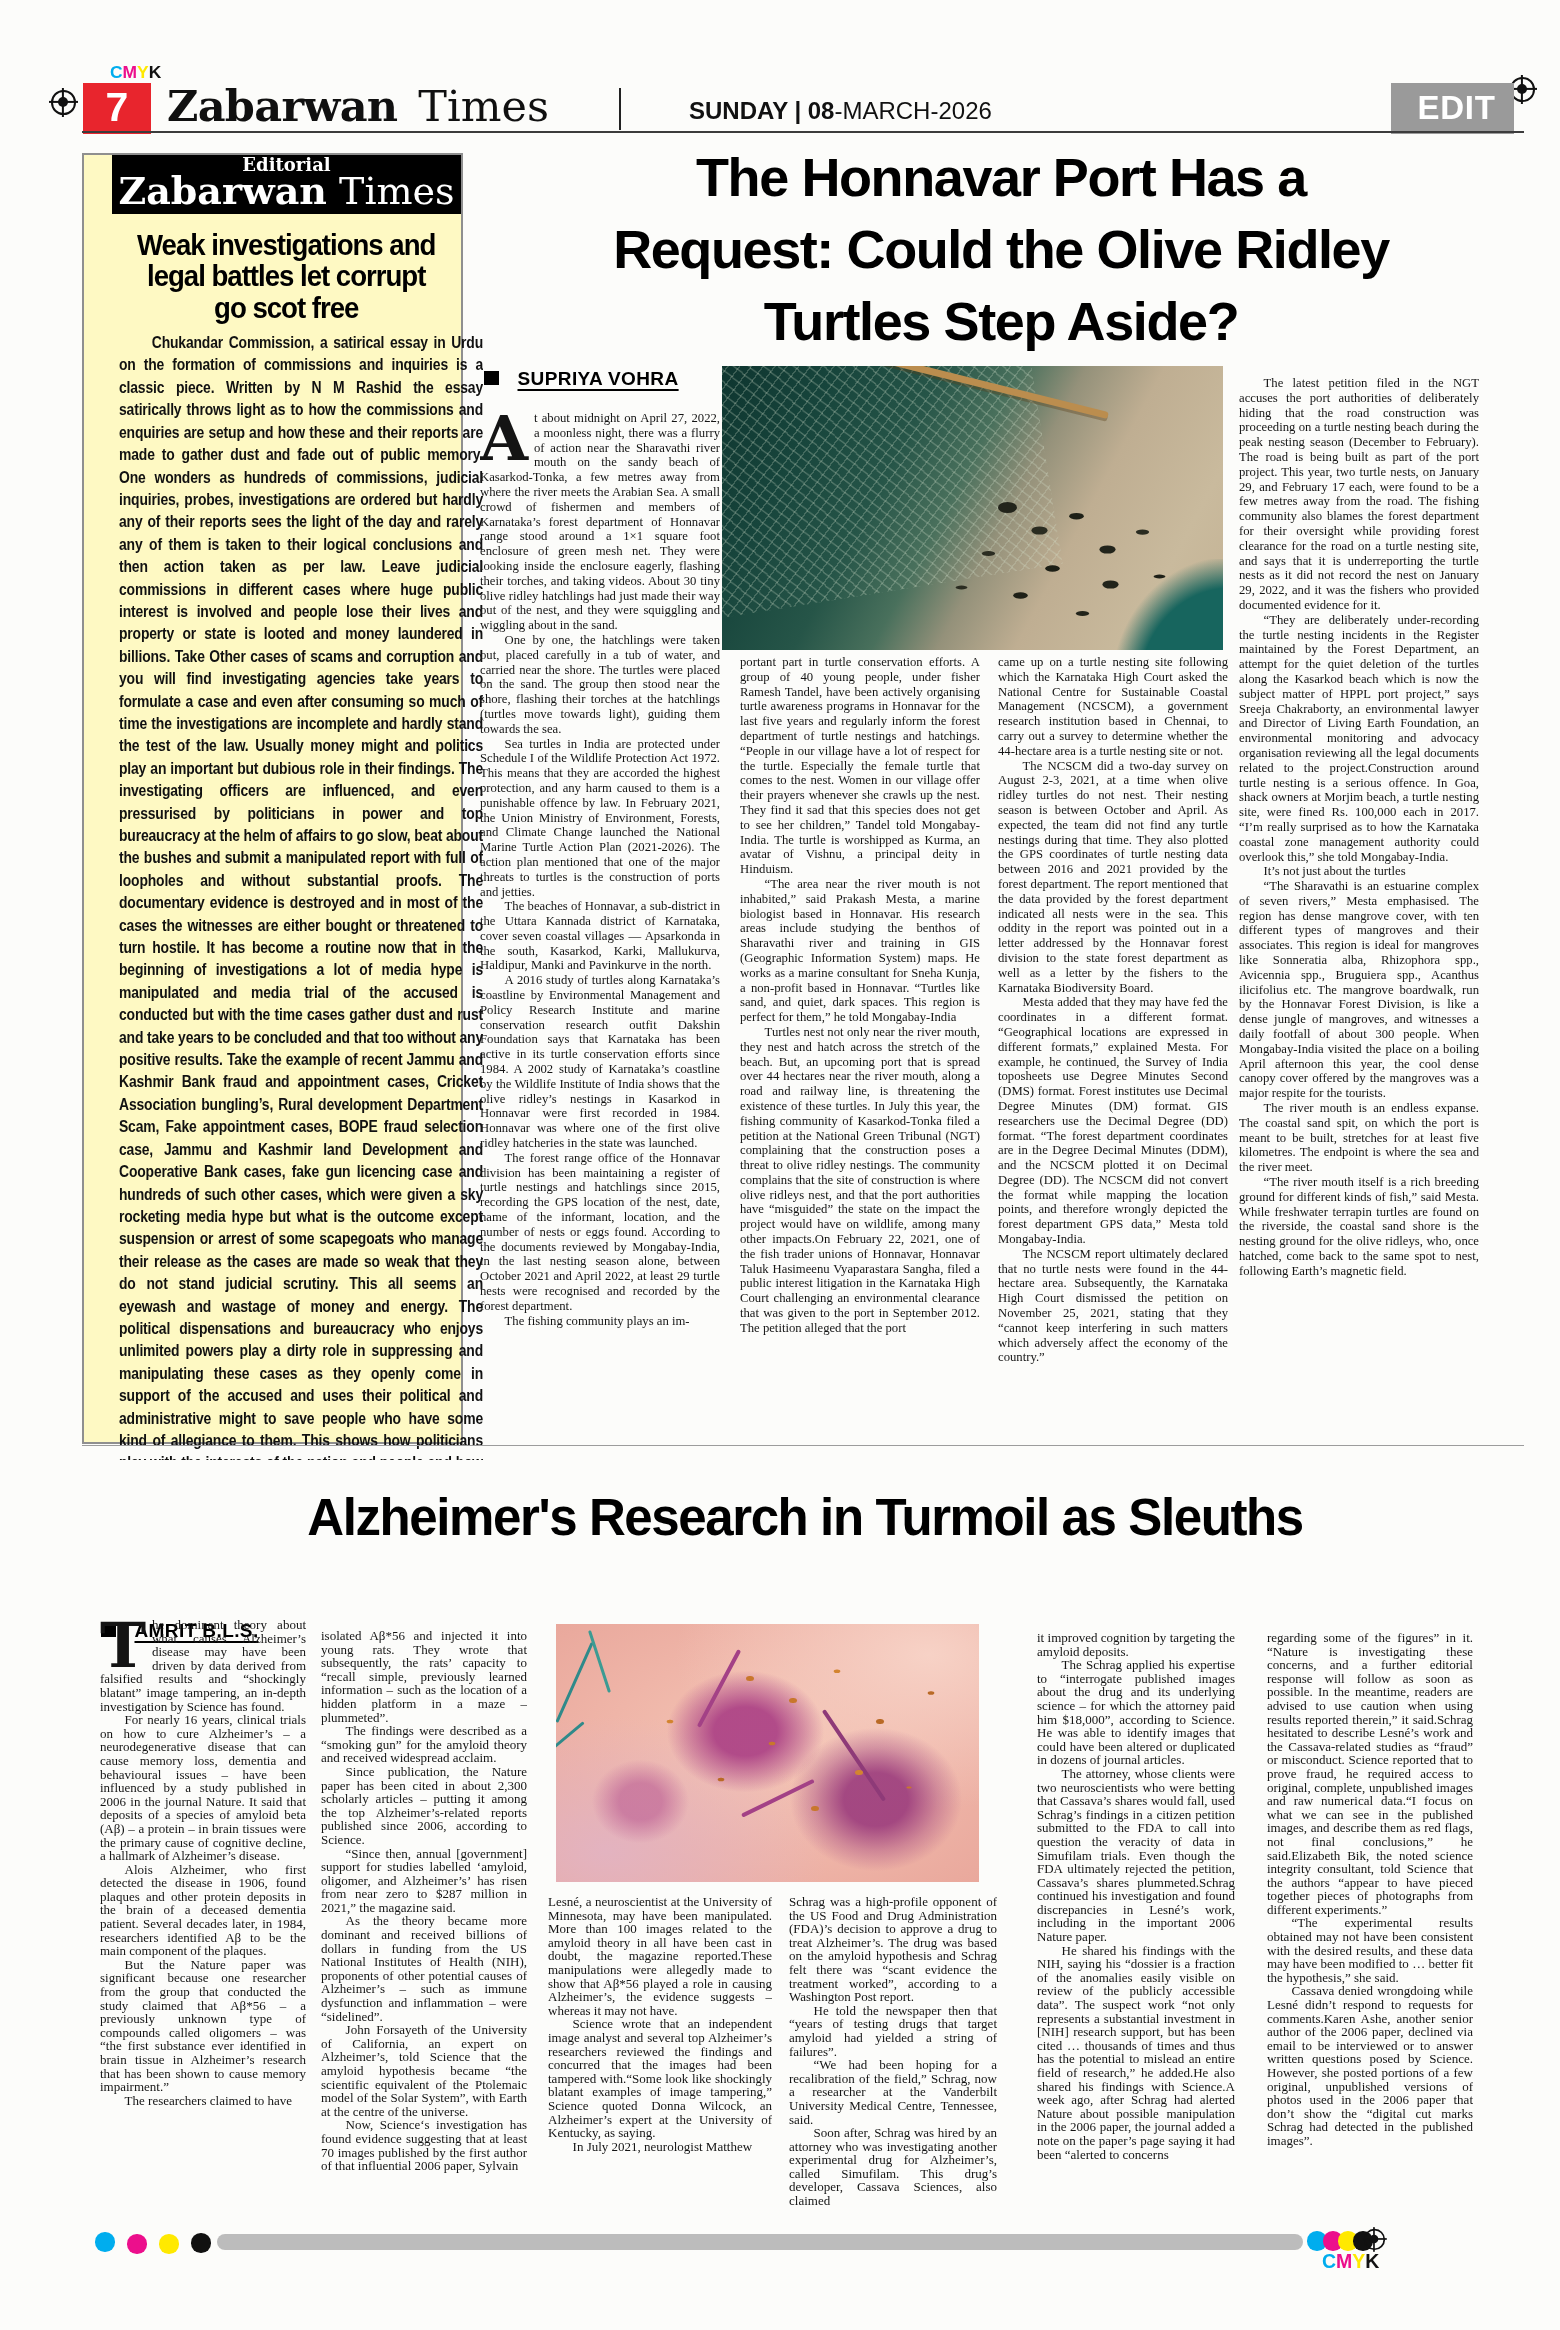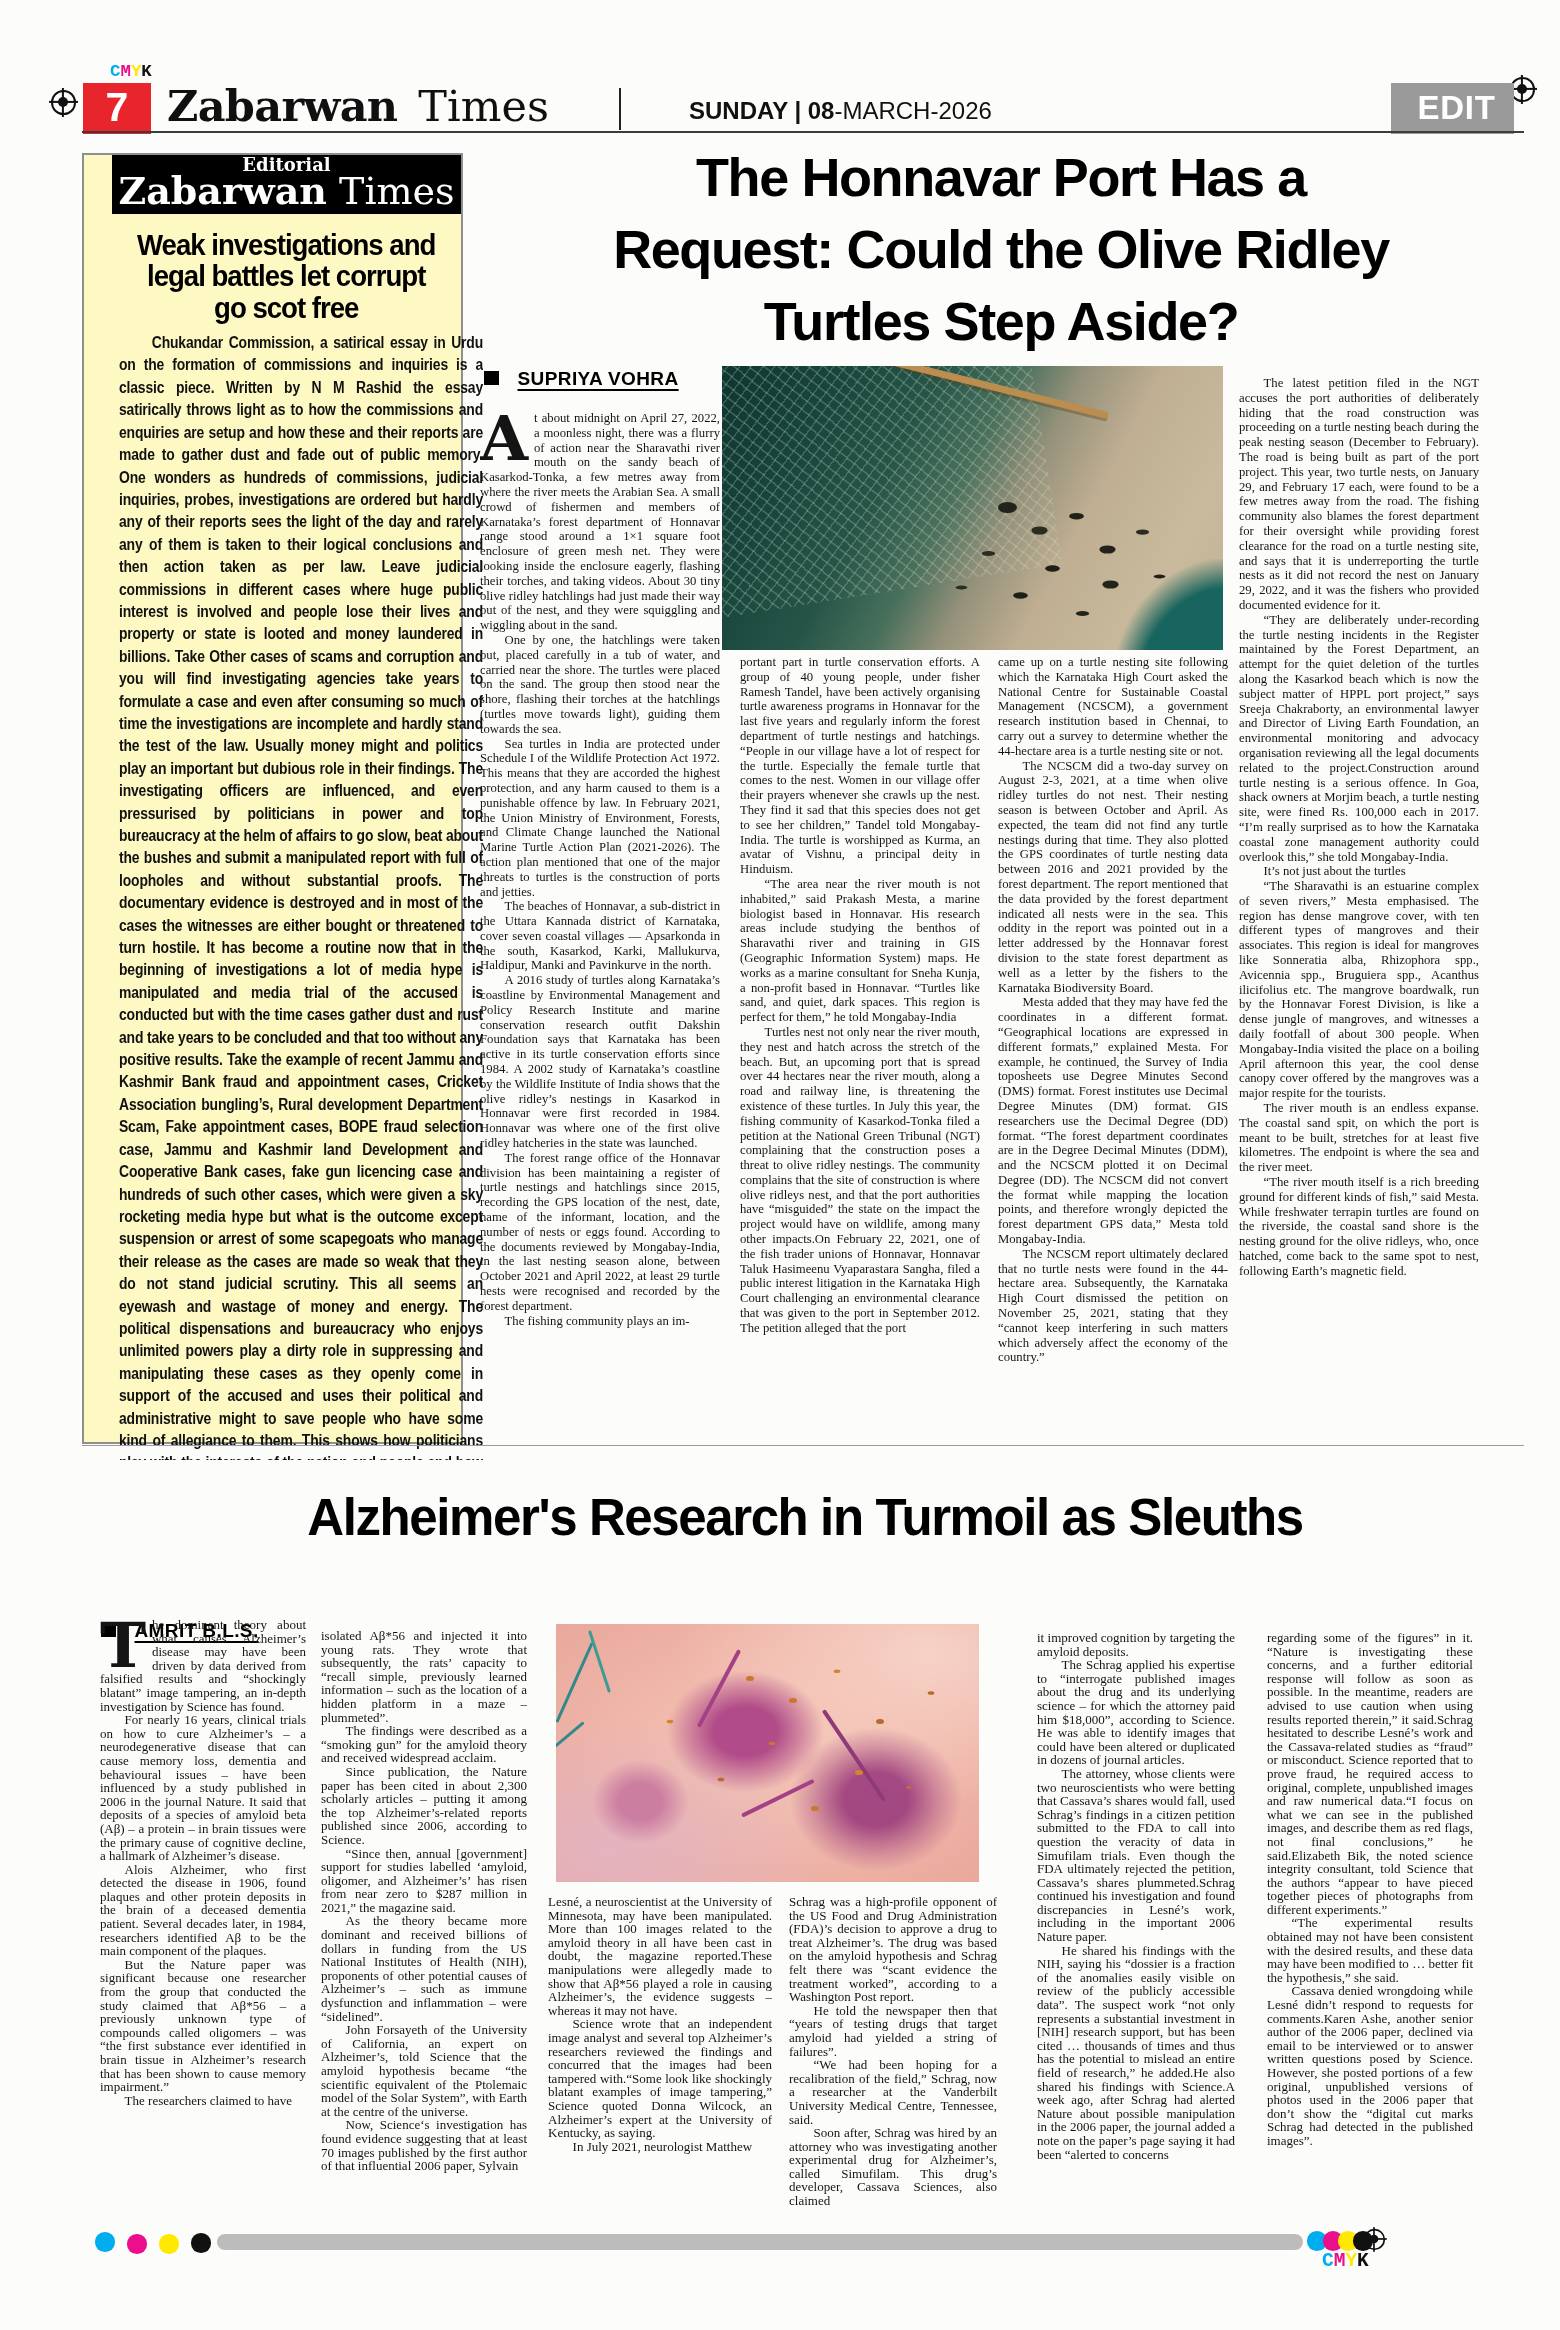--- a/index.html
+++ b/index.html
@@ -6,21 +6,21 @@
   html,body { background:#e9e9e7; }
   body { width:1561px; height:2330px; position:relative; font-family:"Liberation Serif", serif; }
   .page { position:absolute; inset:0; background:#fcfcfa; overflow:hidden; }
 
   
   .reg-cross { position:absolute; width:24.6px; height:24.6px; border:2.2px solid #111; border-radius:50%; }
   .reg-cross::before, .reg-cross::after { content:""; position:absolute; background:#111; }
   .reg-cross::before { left:50%; top:-4.3px; width:2.2px; height:29px; transform:translateX(-50%); }
   .reg-cross::after  { top:50%; left:-4.3px; height:2.2px; width:29px; transform:translateY(-50%); }
   .reg-cross .dot { position:absolute; left:50%; top:50%; width:10px; height:10px; background:#111; border-radius:50%; transform:translate(-50%,-50%); }
-  .cmyk-word { font-family:Liberation Mono, monospace; font-weight:bold; letter-spacing:0; }
+  .cmyk-word { font-family:Liberation Sans, sans-serif; font-weight:bold; letter-spacing:0; }
   .cmyk-word span:nth-child(1){color:#00adee;} .cmyk-word span:nth-child(2){color:#ec0f8c;}
   .cmyk-word span:nth-child(3){color:#ffe900;} .cmyk-word span:nth-child(4){color:#111;}
   #cmyk-top { position:absolute; left:110px; top:62px; font-size:17.4px; }
   #reg-top-left { left:51px; top:90px; }
   #reg-top-right { left:1510px; top:77px; }
   #reg-bottom-right { left:1362px; top:2227px; transform:scale(.85); }
 
   
   .masthead-rule { position:absolute; left:82px; top:131px; width:1442px; height:2.2px; background:#3c3c3c; }
   .page-num-box { position:absolute; left:83px; top:83px; width:68px; height:51px; background:#e8252d; color:#fff;

